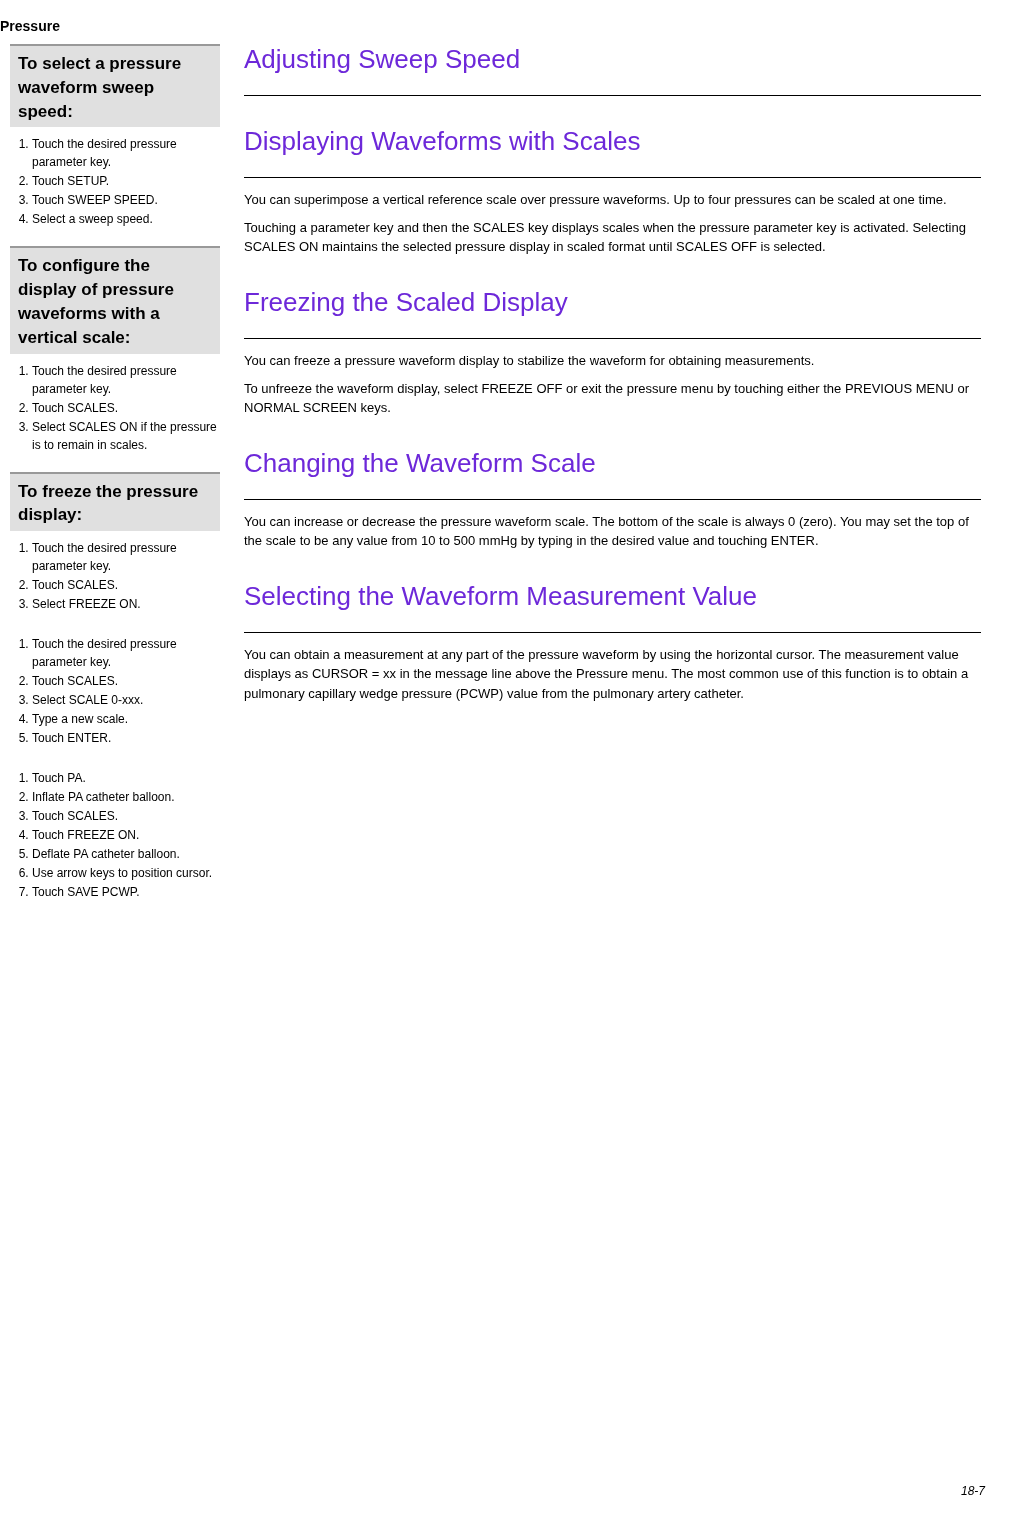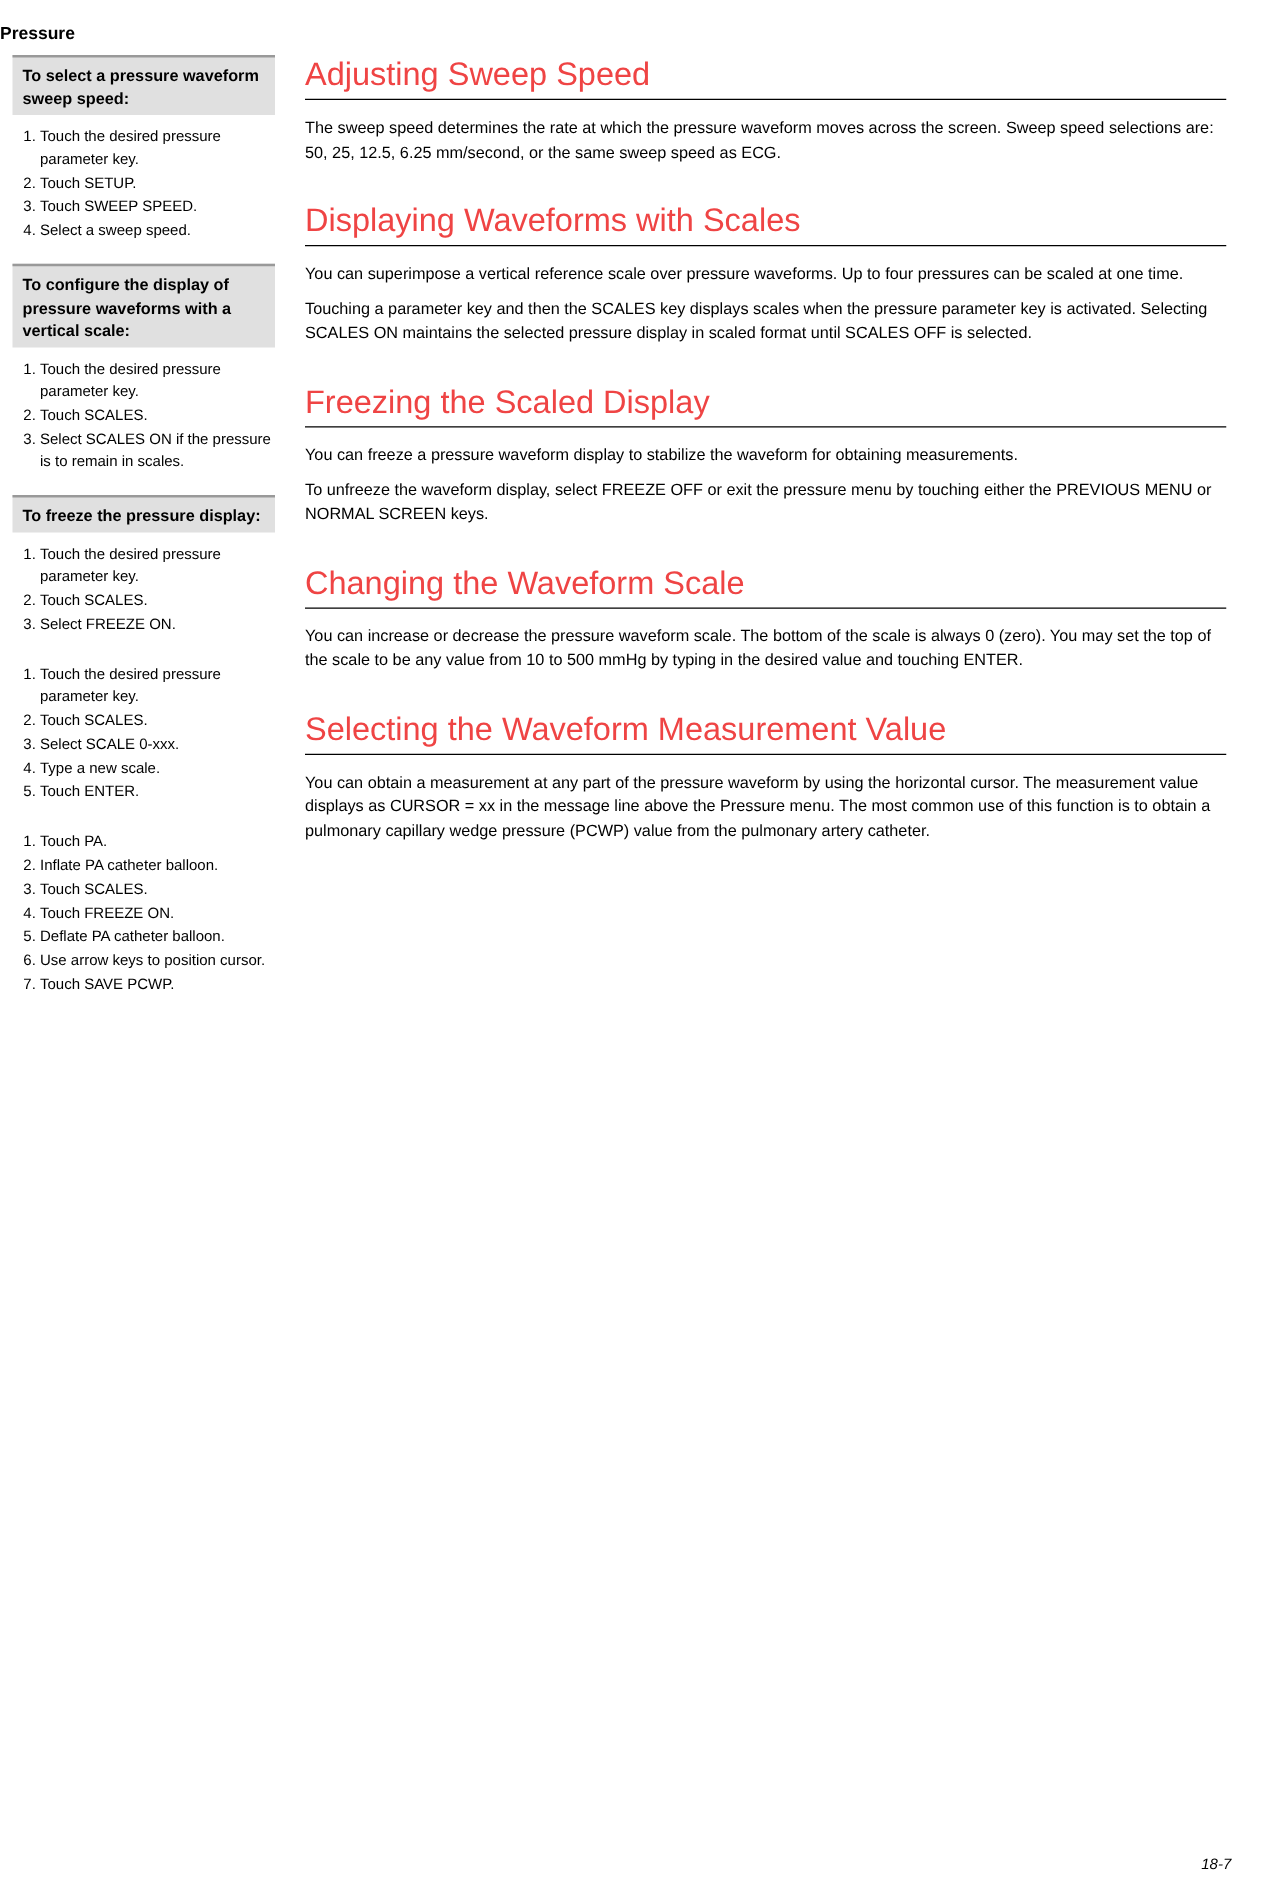--- a/index.html
+++ b/index.html
@@ -36,21 +36,21 @@
     }
 
     .sidebar-box {
       background: #e0e0e0;
       border-top: 2px solid #999;
       padding: 6px 8px 4px 8px;
       margin-bottom: 4px;
     }
 
     .sidebar-box-title {
-      font-size: 13px;
+      font-size: 17px;
       font-weight: bold;
       line-height: 1.4;
     }
 
     .sidebar-steps {
       padding: 4px 0 0 4px;
       font-size: 12px;
       line-height: 1.5;
     }
 
@@ -67,23 +67,23 @@
       padding: 0 32px 20px 24px;
     }
 
     .section {
       margin-bottom: 30px;
     }
 
     .section-title {
       font-size: 26px;
       font-weight: normal;
-      color: #ef4444;
+      color: #6d28d9;
       border-bottom: 1px solid #000;
-      padding-bottom: 4px;
+      padding-bottom: 20px;
       margin-bottom: 12px;
       line-height: 1.2;
     }
 
     .section-body {
       font-size: 13px;
       line-height: 1.5;
       color: #000;
     }
 
@@ -175,23 +175,20 @@
         </ol>
       </div>
     </div>
 
   </div>
 
   <div class="main-content">
 
     <div class="section">
       <h2 class="section-title">Adjusting Sweep Speed</h2>
-      <div class="section-body">
-        <p>The sweep speed determines the rate at which the pressure waveform moves across the screen. Sweep speed selections are: 50, 25, 12.5, 6.25 mm/second, or the same sweep speed as ECG.</p>
-      </div>
     </div>
 
     <div class="section">
       <h2 class="section-title">Displaying Waveforms with Scales</h2>
       <div class="section-body">
         <p>You can superimpose a vertical reference scale over pressure waveforms. Up to four pressures can be scaled at one time.</p>
         <p>Touching a parameter key and then the SCALES key displays scales when the pressure parameter key is activated. Selecting SCALES ON maintains the selected pressure display in scaled format until SCALES OFF is selected.</p>
       </div>
     </div>
 

